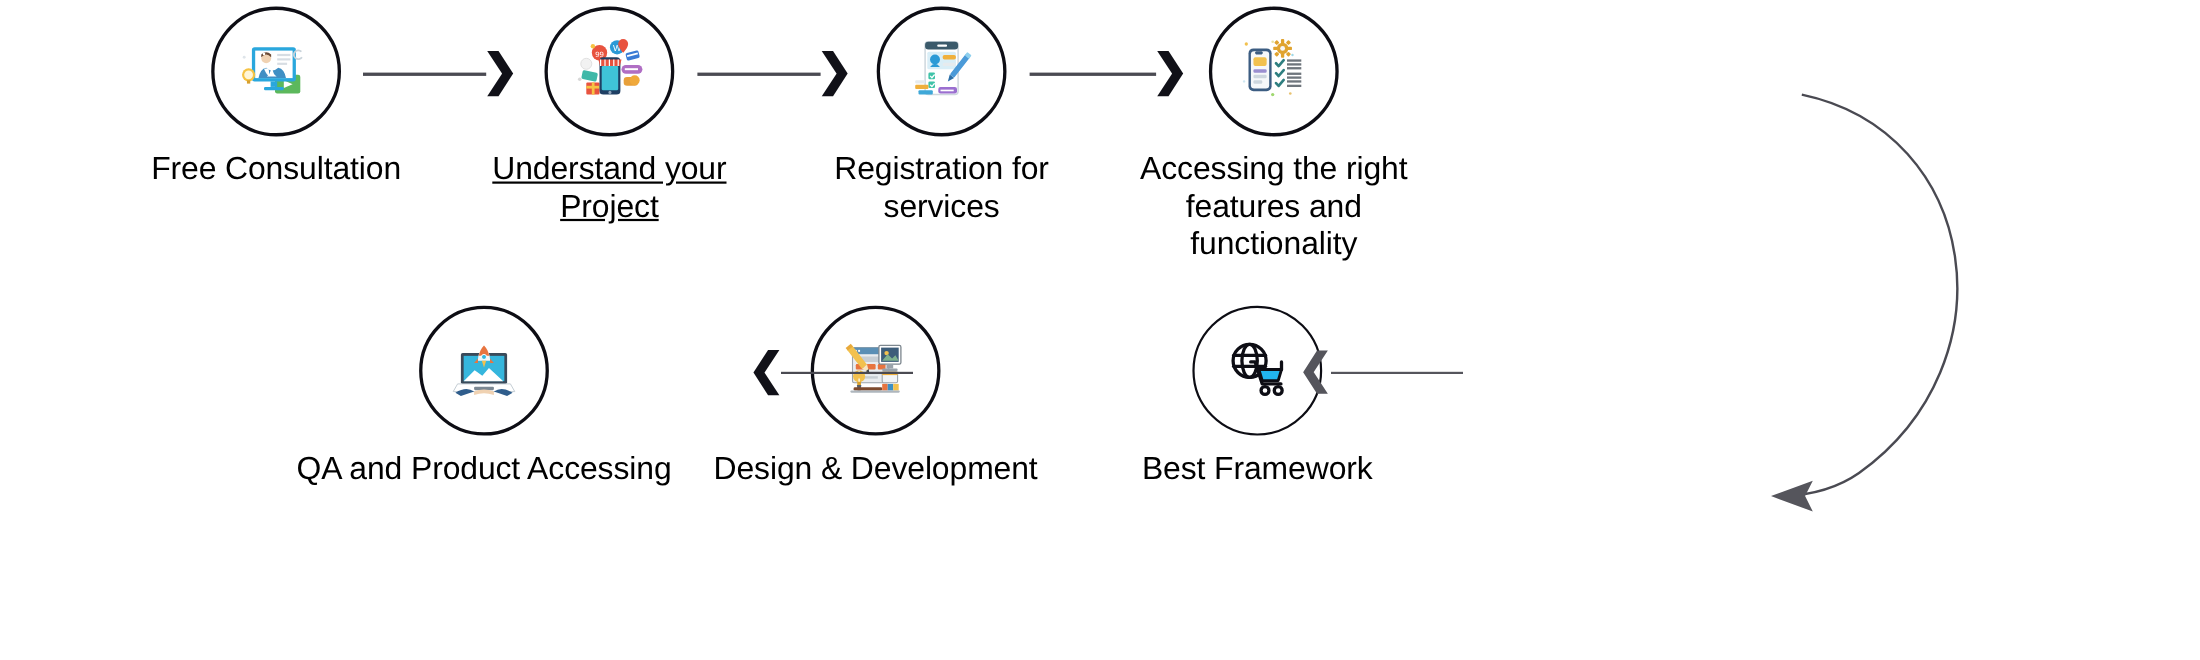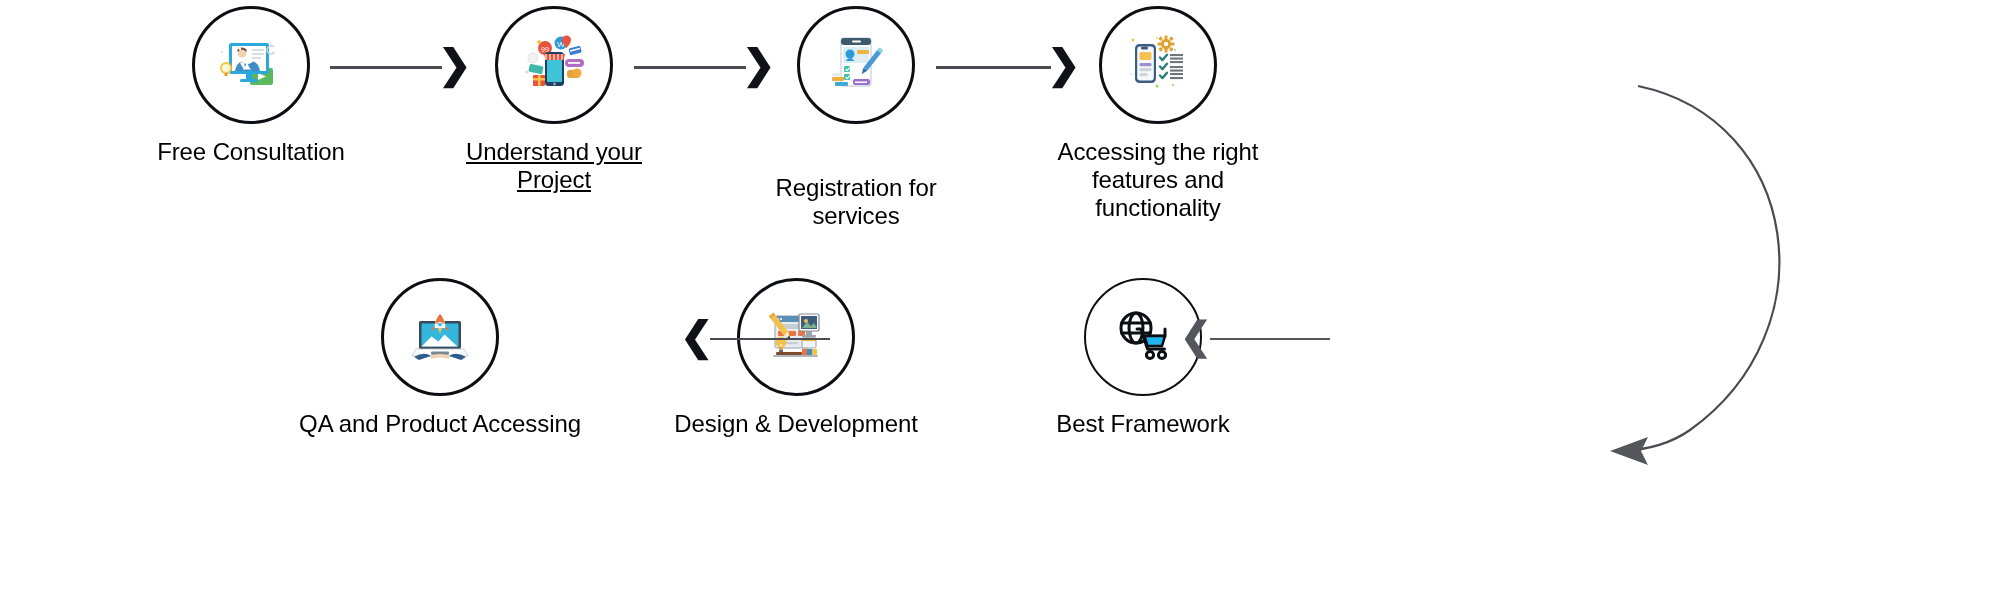--- a/index.html
+++ b/index.html
@@ -28,21 +28,21 @@
     border: 3px solid #0d0d14;
     background: #ffffff;
     box-sizing: border-box;
     display: flex;
     align-items: center;
     justify-content: center;
   }
   .node-circle.thin { border-width: 2.5px; }
   .node-label {
     margin-top: 14px;
-    font-size: 24px;
+    font-size: 29px;
     line-height: 1.17;
     color: #000000;
     text-align: center;
     white-space: pre-line;
     letter-spacing: -0.1px;
   }
   .icon-wrap {
     width: 74px;
     height: 74px;
     display: block;
@@ -149,21 +149,21 @@
     </div>
     <div class="node-label" style="width:300px;text-decoration:underline;">Understand your
 Project</div>
   </div>
 
   <div class="connector" style="left:634px; top:66px; width:140px;">
     <div class="conn-line" style="width:112px;"></div>
     <span class="chev" style="left:108px; top:-22px; font-size:40px; color:#111118;">❯</span>
   </div>
 
-  <div class="node" style="left:796px; top:6px; width:120px;gap:36px;">
+  <div class="node" style="left:796px; top:6px; width:120px;">
     <div class="node-circle">
       <span class="icon-wrap">
         <svg viewBox="0 0 74 74">
           <rect x="22" y="10" width="30" height="48" rx="3" fill="#ffffff" stroke="#cfd8de" stroke-width="1.4"></rect>
           <rect x="22" y="10" width="30" height="7" rx="3" fill="#3b5a6b"></rect>
           <rect x="33" y="12.5" width="9" height="2" rx="1" fill="#ffffff"></rect>
           <rect x="24" y="19" width="26" height="16" rx="1.5" fill="#d9eef7"></rect>
           <circle cx="31" cy="26" r="4.5" fill="#2b9ad6"></circle>
           <path d="M26.5 33 q4.5 -6 9 0 z" fill="#2b9ad6"></path>
           <rect x="38" y="22" width="12" height="4" rx="1.6" fill="#f0b03c"></rect>

